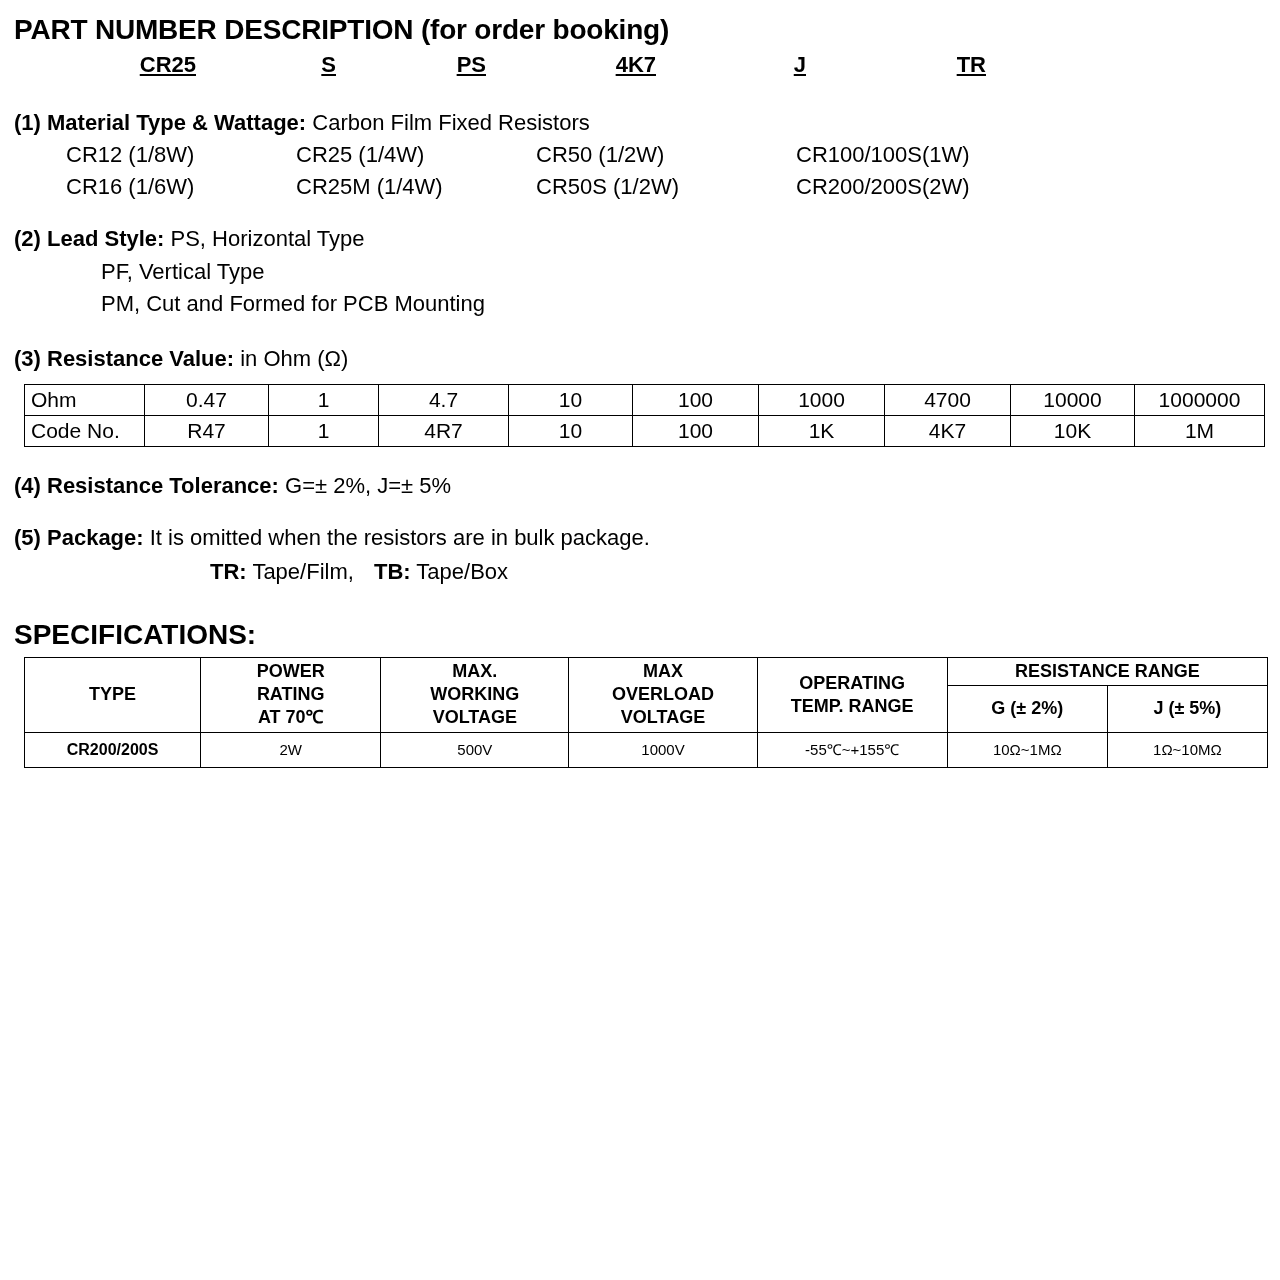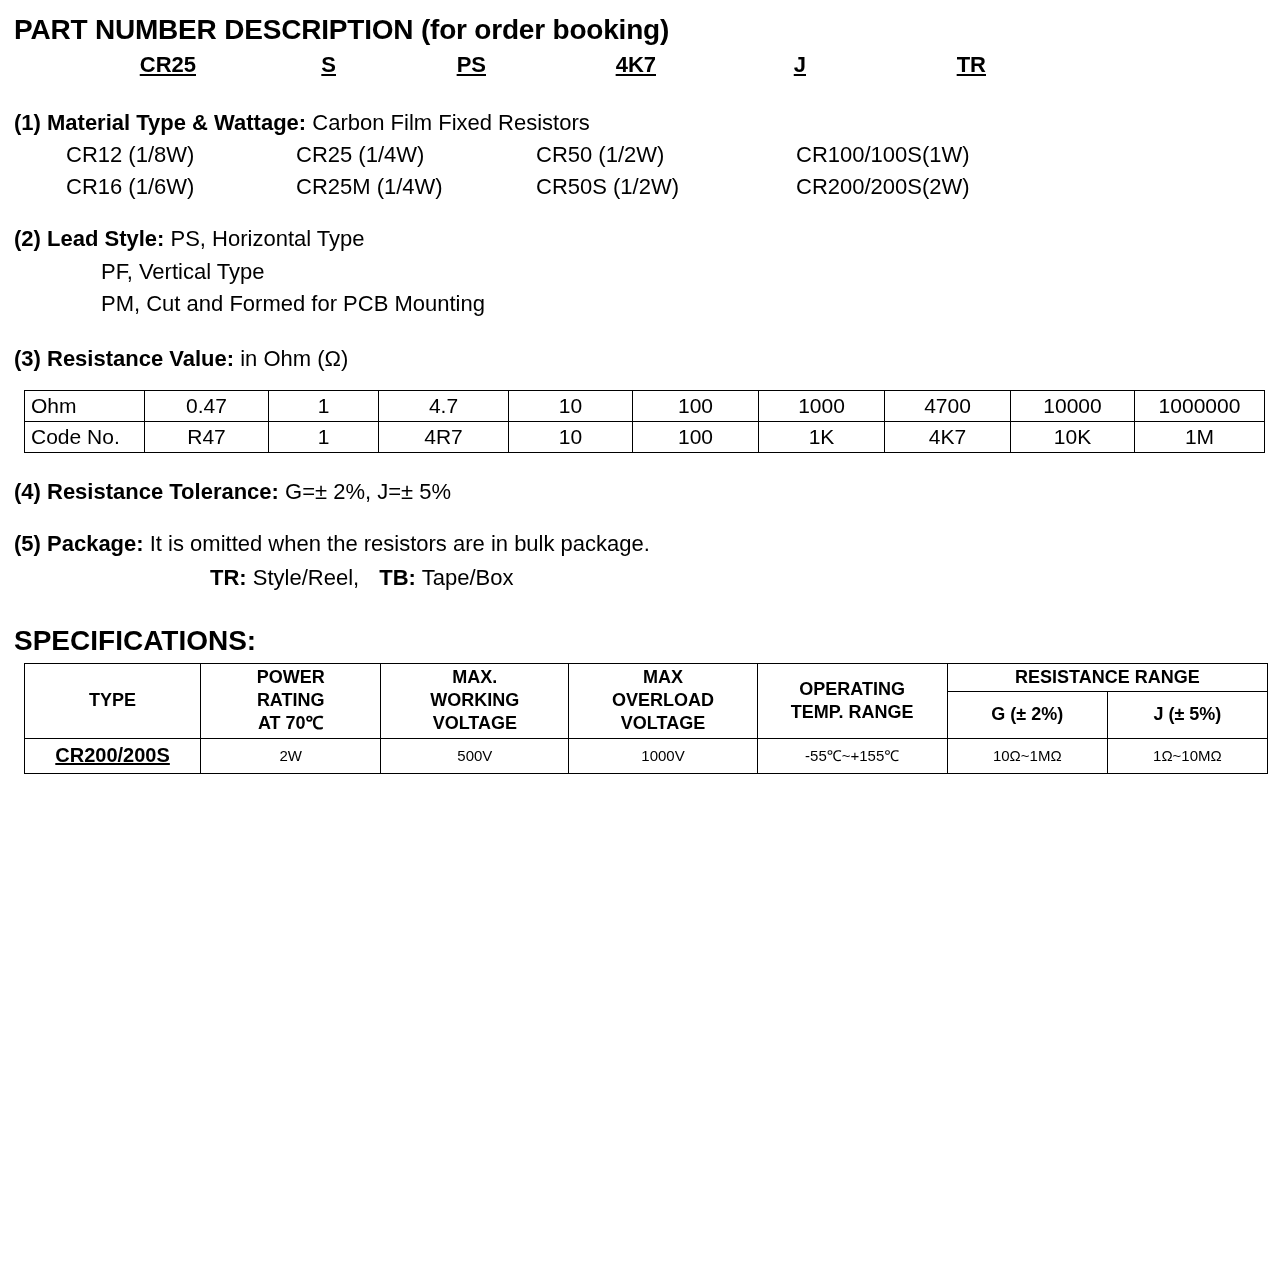--- a/index.html
+++ b/index.html
@@ -85,21 +85,21 @@
   .lead-list {
     margin-left: 87px;
     margin-top: 4px;
     font-size: 22px;
     line-height: 1.45;
   }
 
   
   table.res-table {
     border-collapse: collapse;
-    margin-top: 18px;
+    margin-top: 12px;
     margin-left: 10px;
     width: 1240px;
     table-layout: fixed;
   }
   table.res-table td {
     border: 1.5px solid #000;
     font-size: 21px;
     text-align: center;
     height: 28px;
     padding: 1px 2px;
@@ -130,23 +130,22 @@
     font-weight: bold;
     padding: 2px 3px;
     line-height: 1.28;
   }
   table.spec-table td.value {
     font-size: 15px;
     font-weight: normal;
     height: 30px;
   }
   table.spec-table td.type-value {
-    font-size: 20px;
-    font-weight: bold;
-    text-decoration: underline;
+    font-size: 16px;
+    font-weight: bold;
   }
   .nowrap { white-space: nowrap; }
 </style>
 </head>
 <body>
 
 <div class="page">
 
   <h1 class="section-title">PART NUMBER DESCRIPTION (for order booking)</h1>
 
@@ -236,21 +235,21 @@
   <div class="block">
     <span class="head">(4) Resistance Tolerance:</span>
     <span class="plain">G=± 2%,  J=± 5%</span>
   </div>
 
   <div class="block">
     <span class="head">(5) Package:</span>
     <span class="plain">It is omitted when the resistors are in bulk package.</span>
     <div style="margin-left:196px; margin-top:8px;">
       <span class="head">TR:</span>
-      <span class="plain">Style/Reel,</span>
+      <span class="plain">Tape/Film,</span>
       <span class="head" style="margin-left:14px">TB:</span>
       <span class="plain">Tape/Box</span>
     </div>
   </div>
 
   <h1 class="spec-title">SPECIFICATIONS:</h1>
 
   <table class="spec-table">
     <colgroup>
       <col style="width:176px">

